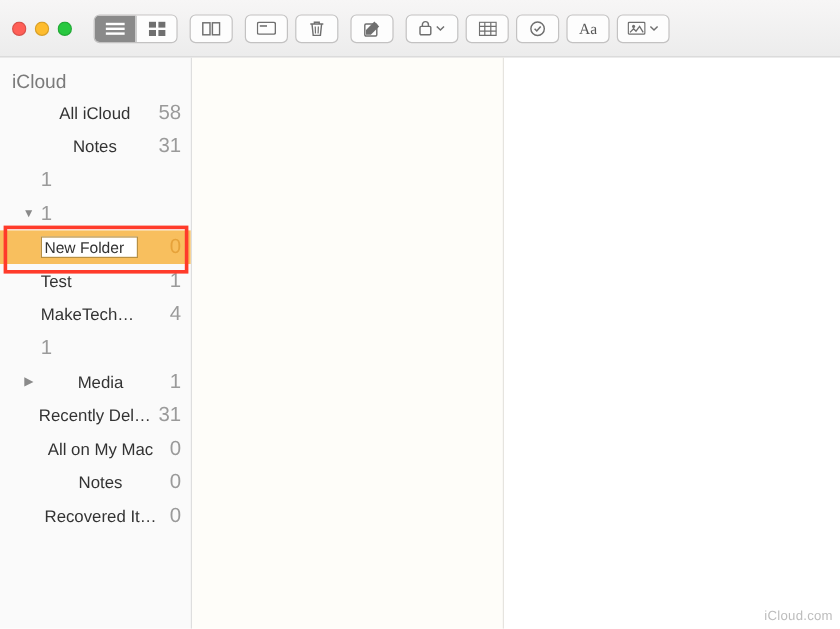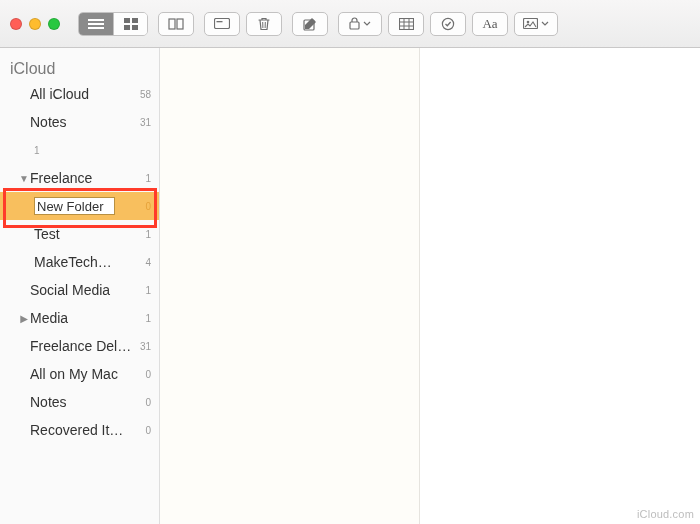--- a/index.html
+++ b/index.html
@@ -85,24 +85,24 @@
     justify-content:center;
   }
   .folder-row .label {
     flex: 1;
     white-space: nowrap;
     overflow: hidden;
     text-overflow: ellipsis;
   }
   .folder-row .count {
     color: #9a9a9a;
-    font-size: 10px;
+    font-size: 17px;
     padding-left: 4px;
   }
-  .indent0 { padding-left: 18px; }
+  .indent0 { padding-left: 18px; text-align: center; }
   .indent1 { padding-left: 34px; }
   .selected {
     background: #f8bf5e;
   }
   .selected .count { color: #e6a23a; }
   .editing-field {
     background: #fff;
     border: 1px solid #b89042;
     padding: 0 2px;
     height: 18px;
@@ -277,49 +277,47 @@
         <span class="arrow"></span>
         <span class="label">Notes</span>
         <span class="count">31</span>
       </div>
       <div class="folder-row indent0">
         <span class="arrow"></span>
         <span class="count">1</span>
       </div>
       <div class="folder-row indent0">
         <span class="arrow">▼</span>
-        <span class="label">Freelance</span>
         <span class="count">1</span>
       </div>
       <div class="folder-row indent1 selected">
         <input class="editing-field" value="New Folder" style="">
         <span class="label"></span>
         <span class="count">0</span>
       </div>
       <div class="folder-row indent1">
         <span class="label">Test</span>
         <span class="count">1</span>
       </div>
       <div class="folder-row indent1">
         <span class="label">MakeTech…</span>
         <span class="count">4</span>
       </div>
       <div class="folder-row indent0">
         <span class="arrow"></span>
-        <span class="label">Social Media</span>
         <span class="count">1</span>
       </div>
       <div class="folder-row indent0">
         <span class="arrow">▶</span>
         <span class="label">Media</span>
         <span class="count">1</span>
       </div>
       <div class="folder-row indent0">
         <span class="arrow"></span>
-        <span class="label">Freelance Del…</span>
+        <span class="label">Recently Del…</span>
         <span class="count">31</span>
       </div>
       <div class="folder-row indent0">
         <span class="arrow"></span>
         <span class="label">All on My Mac</span>
         <span class="count">0</span>
       </div>
       <div class="folder-row indent0">
         <span class="arrow"></span>
         <span class="label">Notes</span>

